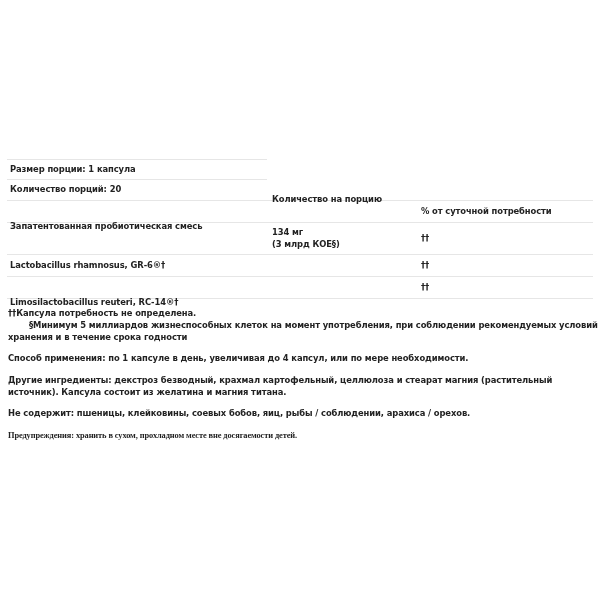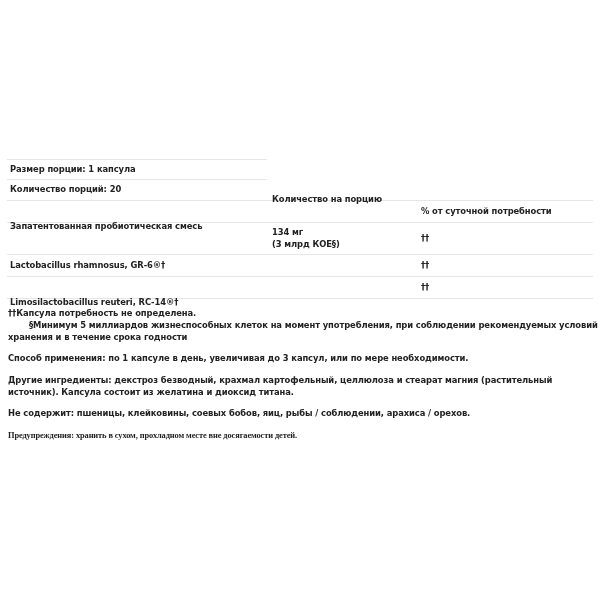--- a/index.html
+++ b/index.html
@@ -42,20 +42,20 @@
   <div class="txt" style="top:260px;left:421px;">††</div>
 
   <div class="txt" style="top:282px;left:10px;margin-top:15px;">Limosilactobacillus reuteri, RC-14®†</div>
   <div class="txt" style="top:282px;left:421px;">††</div>
 </div>
 
 <div class="txt" style="top:308px;left:8px;">††Капсула потребность не определена.</div>
 <div class="txt" style="top:320px;left:8px;margin-left:21px;">§Минимум 5 миллиардов жизнеспособных клеток на момент употребления, при соблюдении рекомендуемых условий</div>
 <div class="txt" style="top:332px;left:8px;">хранения и в течение срока годности</div>
 
-<div class="txt" style="top:353px;left:8px;">Способ применения:  по 1 капсуле в день, увеличивая до 3 капсул, или по мере необходимости.</div>
+<div class="txt" style="top:353px;left:8px;">Способ применения:  по 1 капсуле в день, увеличивая до 4 капсул, или по мере необходимости.</div>
 
 <div class="txt" style="top:375px;left:8px;">Другие ингредиенты: декстроз  безводный, крахмал картофельный, целлюлоза и стеарат магния (растительный</div>
-<div class="txt" style="top:387px;left:8px;">источник). Капсула состоит из желатина и диоксид титана.</div>
+<div class="txt" style="top:387px;left:8px;">источник). Капсула состоит из желатина и магния титана.</div>
 
 <div class="txt" style="top:408px;left:8px;">Не содержит: пшеницы, клейковины, соевых бобов, яиц, рыбы / соблюдении, арахиса / орехов.</div>
 
 <div class="txt" style="top:430px;left:8px;font-family:Liberation Serif, serif;">Предупреждения: хранить в сухом, прохладном месте вне досягаемости детей.</div>
 
 </body></html>

